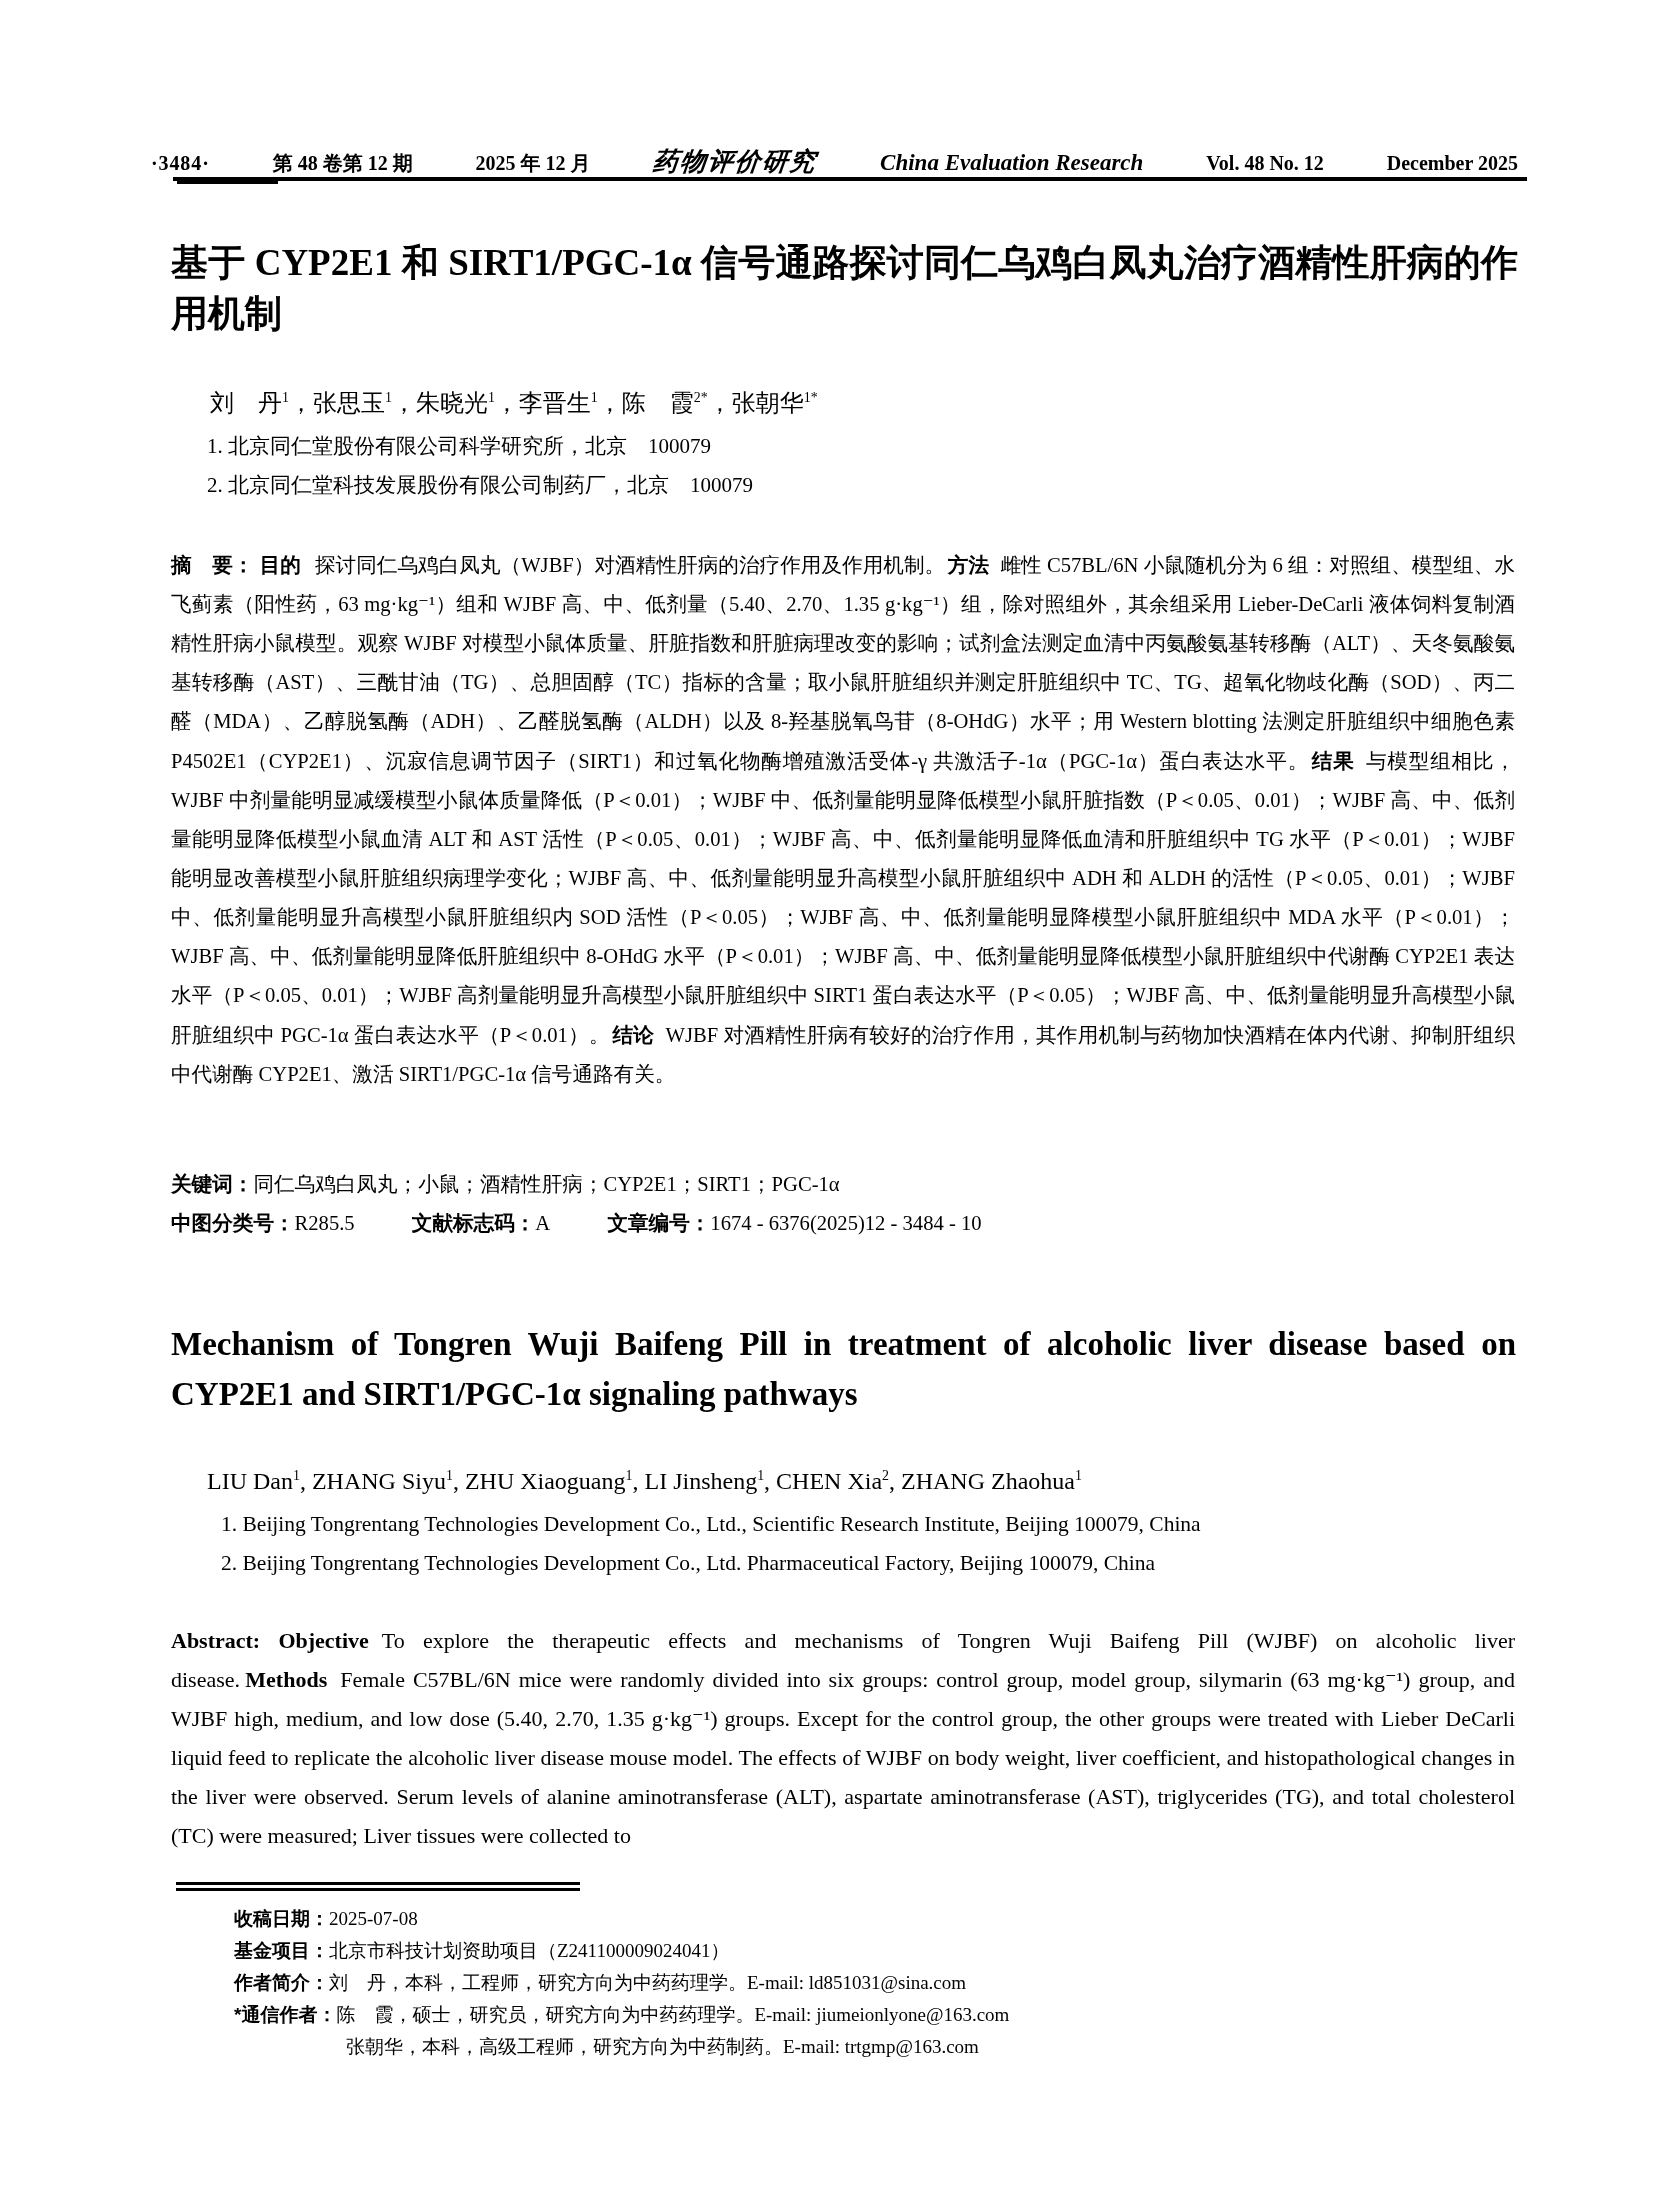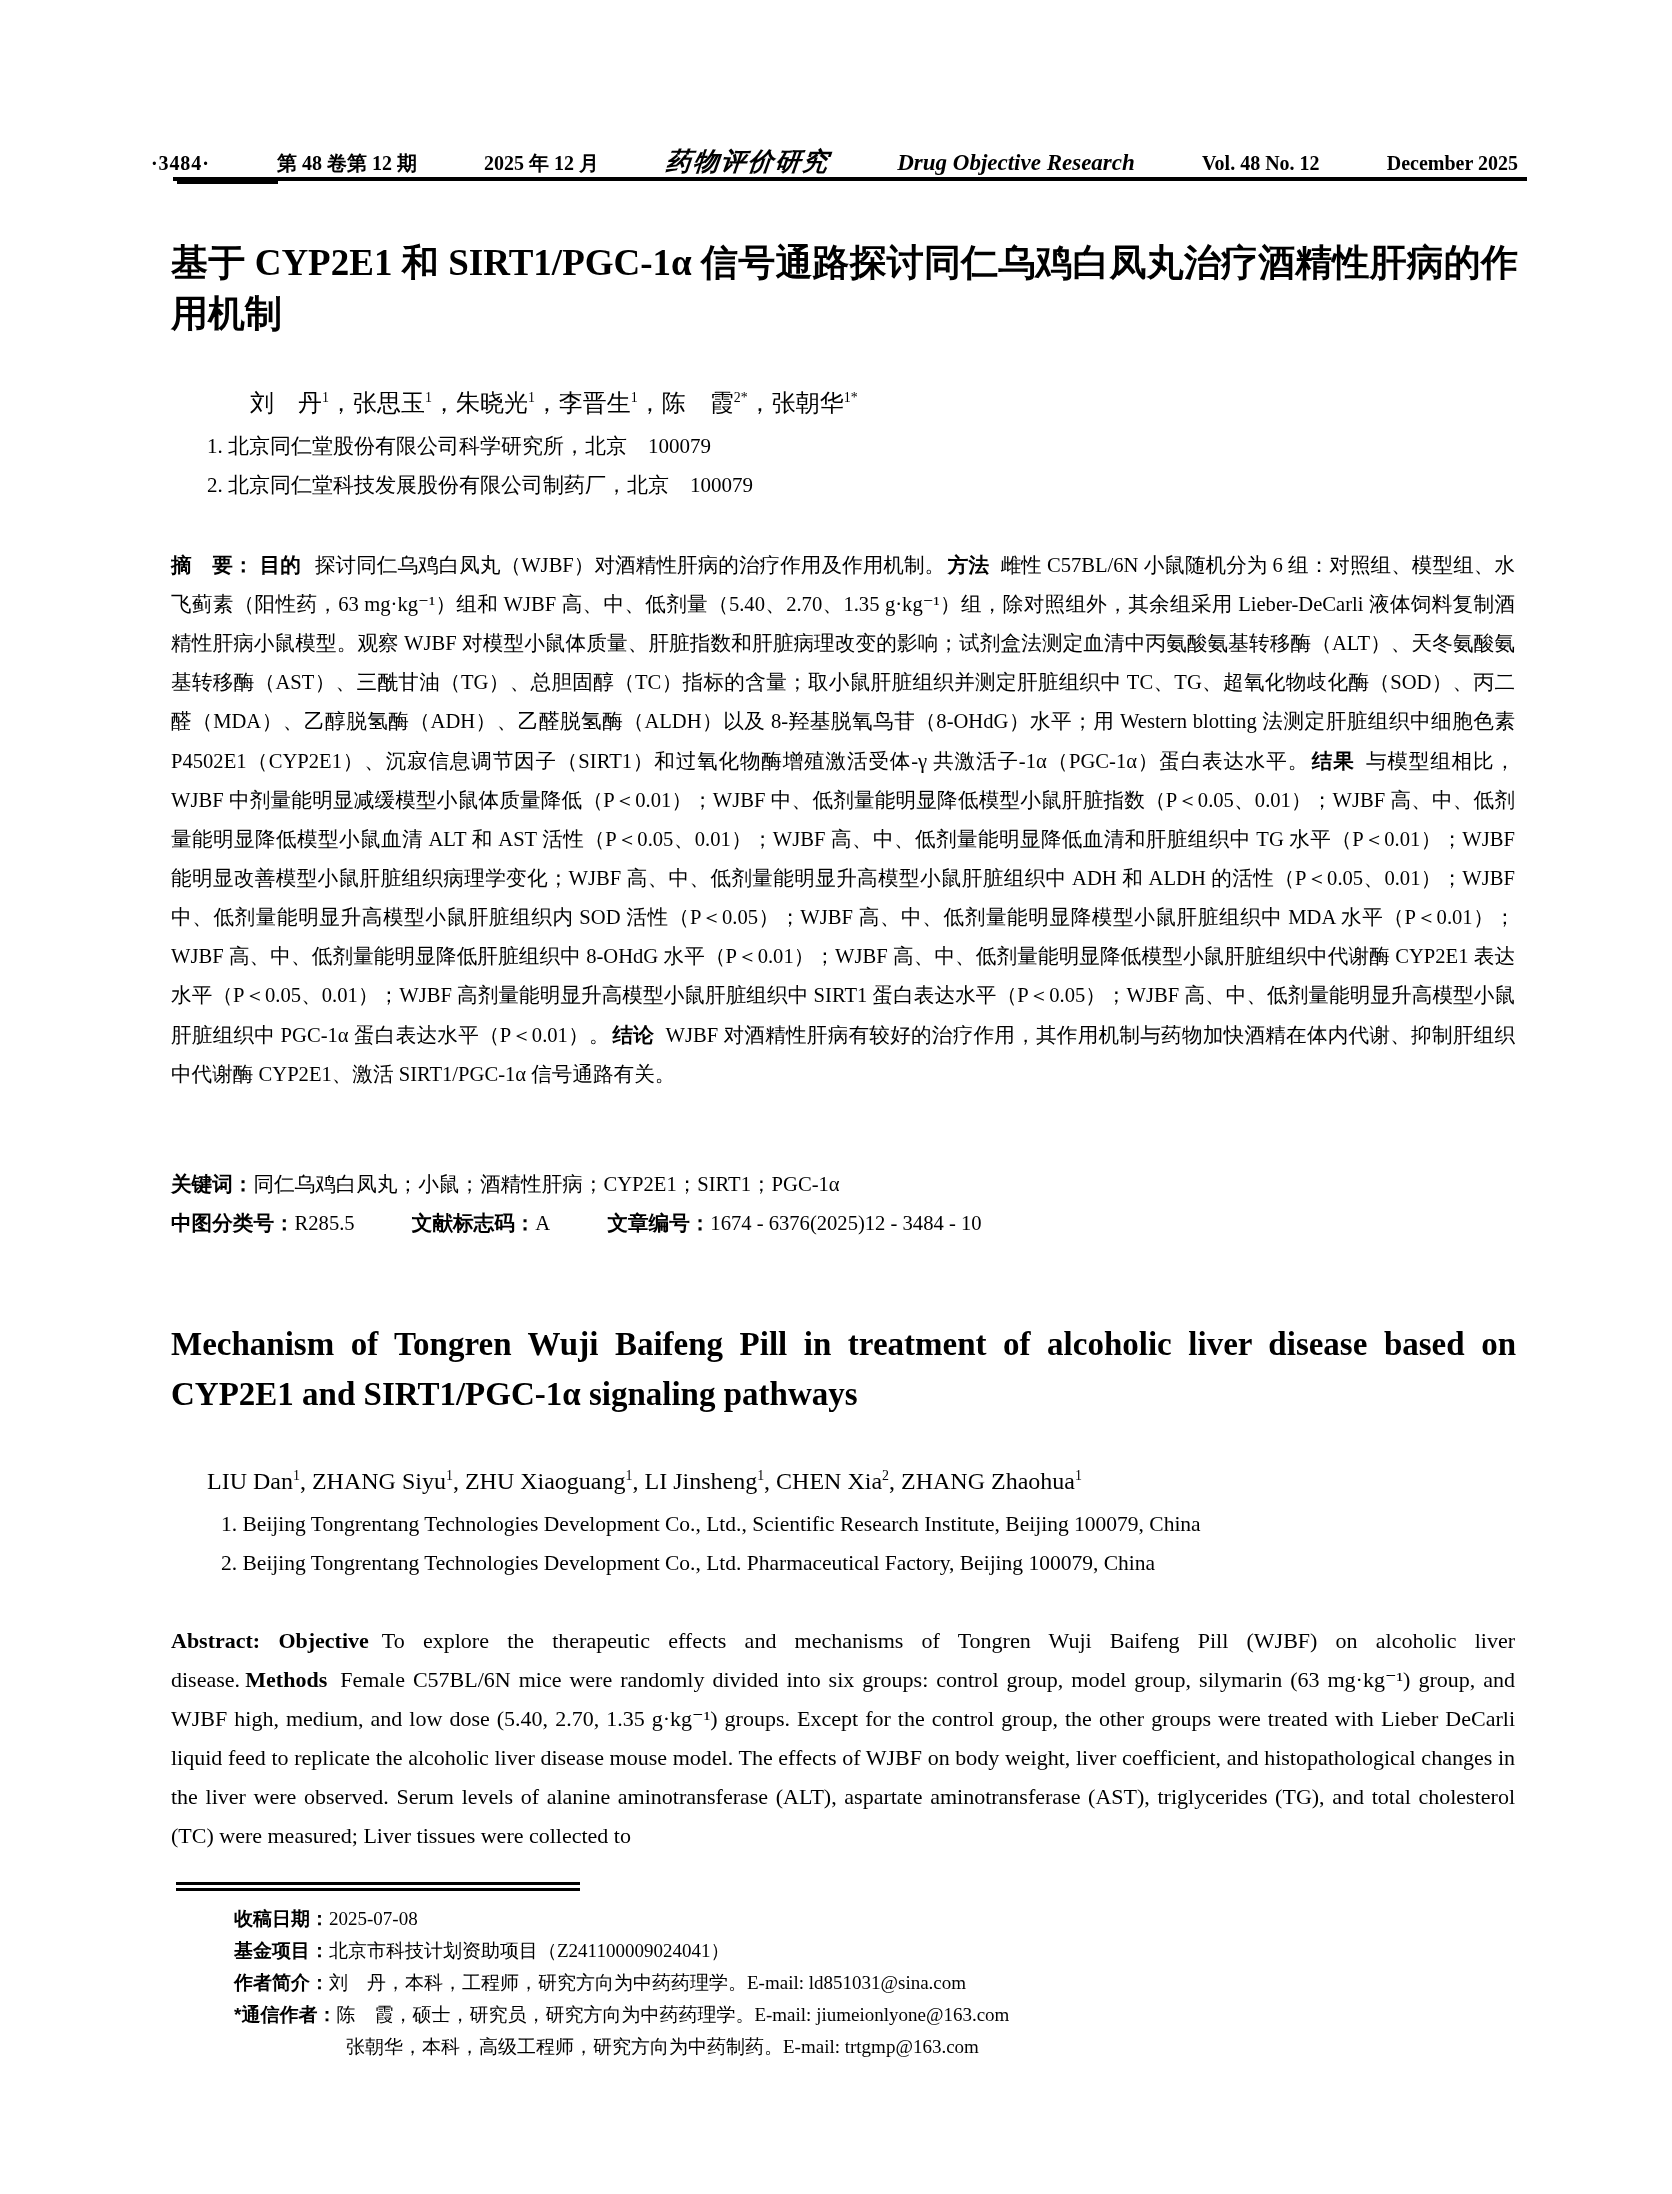--- a/index.html
+++ b/index.html
@@ -27,21 +27,21 @@
   .header .jen{font-style:italic;font-size:23px;}
   .hdr-rule{position:absolute;top:177px;left:173px;right:145px;height:9.7px;}
   .hdr-rule .long{position:absolute;top:0;left:0;right:0;height:4.4px;background:#000;}
   .hdr-rule .short{position:absolute;top:3.1px;left:3.5px;width:101px;height:3.5px;background:#000;}
 
   
   .title-cn{
     position:absolute;top:237px;left:171px;width:1347px;margin:0;
     font-size:37px;line-height:51px;font-weight:bold;text-align:justify;
   }
-  .authors-cn{position:absolute;top:387px;left:210px;font-size:24px;line-height:32px;margin-left:40px;}
+  .authors-cn{position:absolute;top:387px;left:210px;font-size:24px;line-height:32px;}
   .affils-cn{position:absolute;top:427px;left:207px;font-size:21px;line-height:39px;}
 
   .abstract-cn{
     position:absolute;top:545px;left:171px;width:1344px;margin:0;
     font-size:20.6px;line-height:39px;text-align:justify;
   }
   .abstract-cn .lbl{margin-right:11.4px;margin-left:2.6px;}
   .abstract-cn .lbl-first{margin-right:6.1px;}
 
   .kw{position:absolute;top:1164px;left:171px;width:1344px;margin:0;font-size:20.6px;line-height:39px;}
@@ -77,21 +77,21 @@
 </head>
 <body>
 
 <div class="page">
 
   <div class="header">
     <span class="pgnum">·3484·</span>
     <span>第 48 卷第 12 期</span>
     <span>2025 年 12 月</span>
     <span class="logo">药物评价研究</span>
-    <span class="jen">Drug Objective Research</span>
+    <span class="jen">China Evaluation Research</span>
     <span>Vol. 48 No. 12</span>
     <span>December 2025</span>
   </div>
   <div class="hdr-rule">
     <span class="long"></span>
     <span class="short"></span>
   </div>
 
   <h1 class="title-cn">基于 CYP2E1 和 SIRT1/PGC-1α 信号通路探讨同仁乌鸡白凤丸治疗酒精性肝病的作用机制</h1>
 

